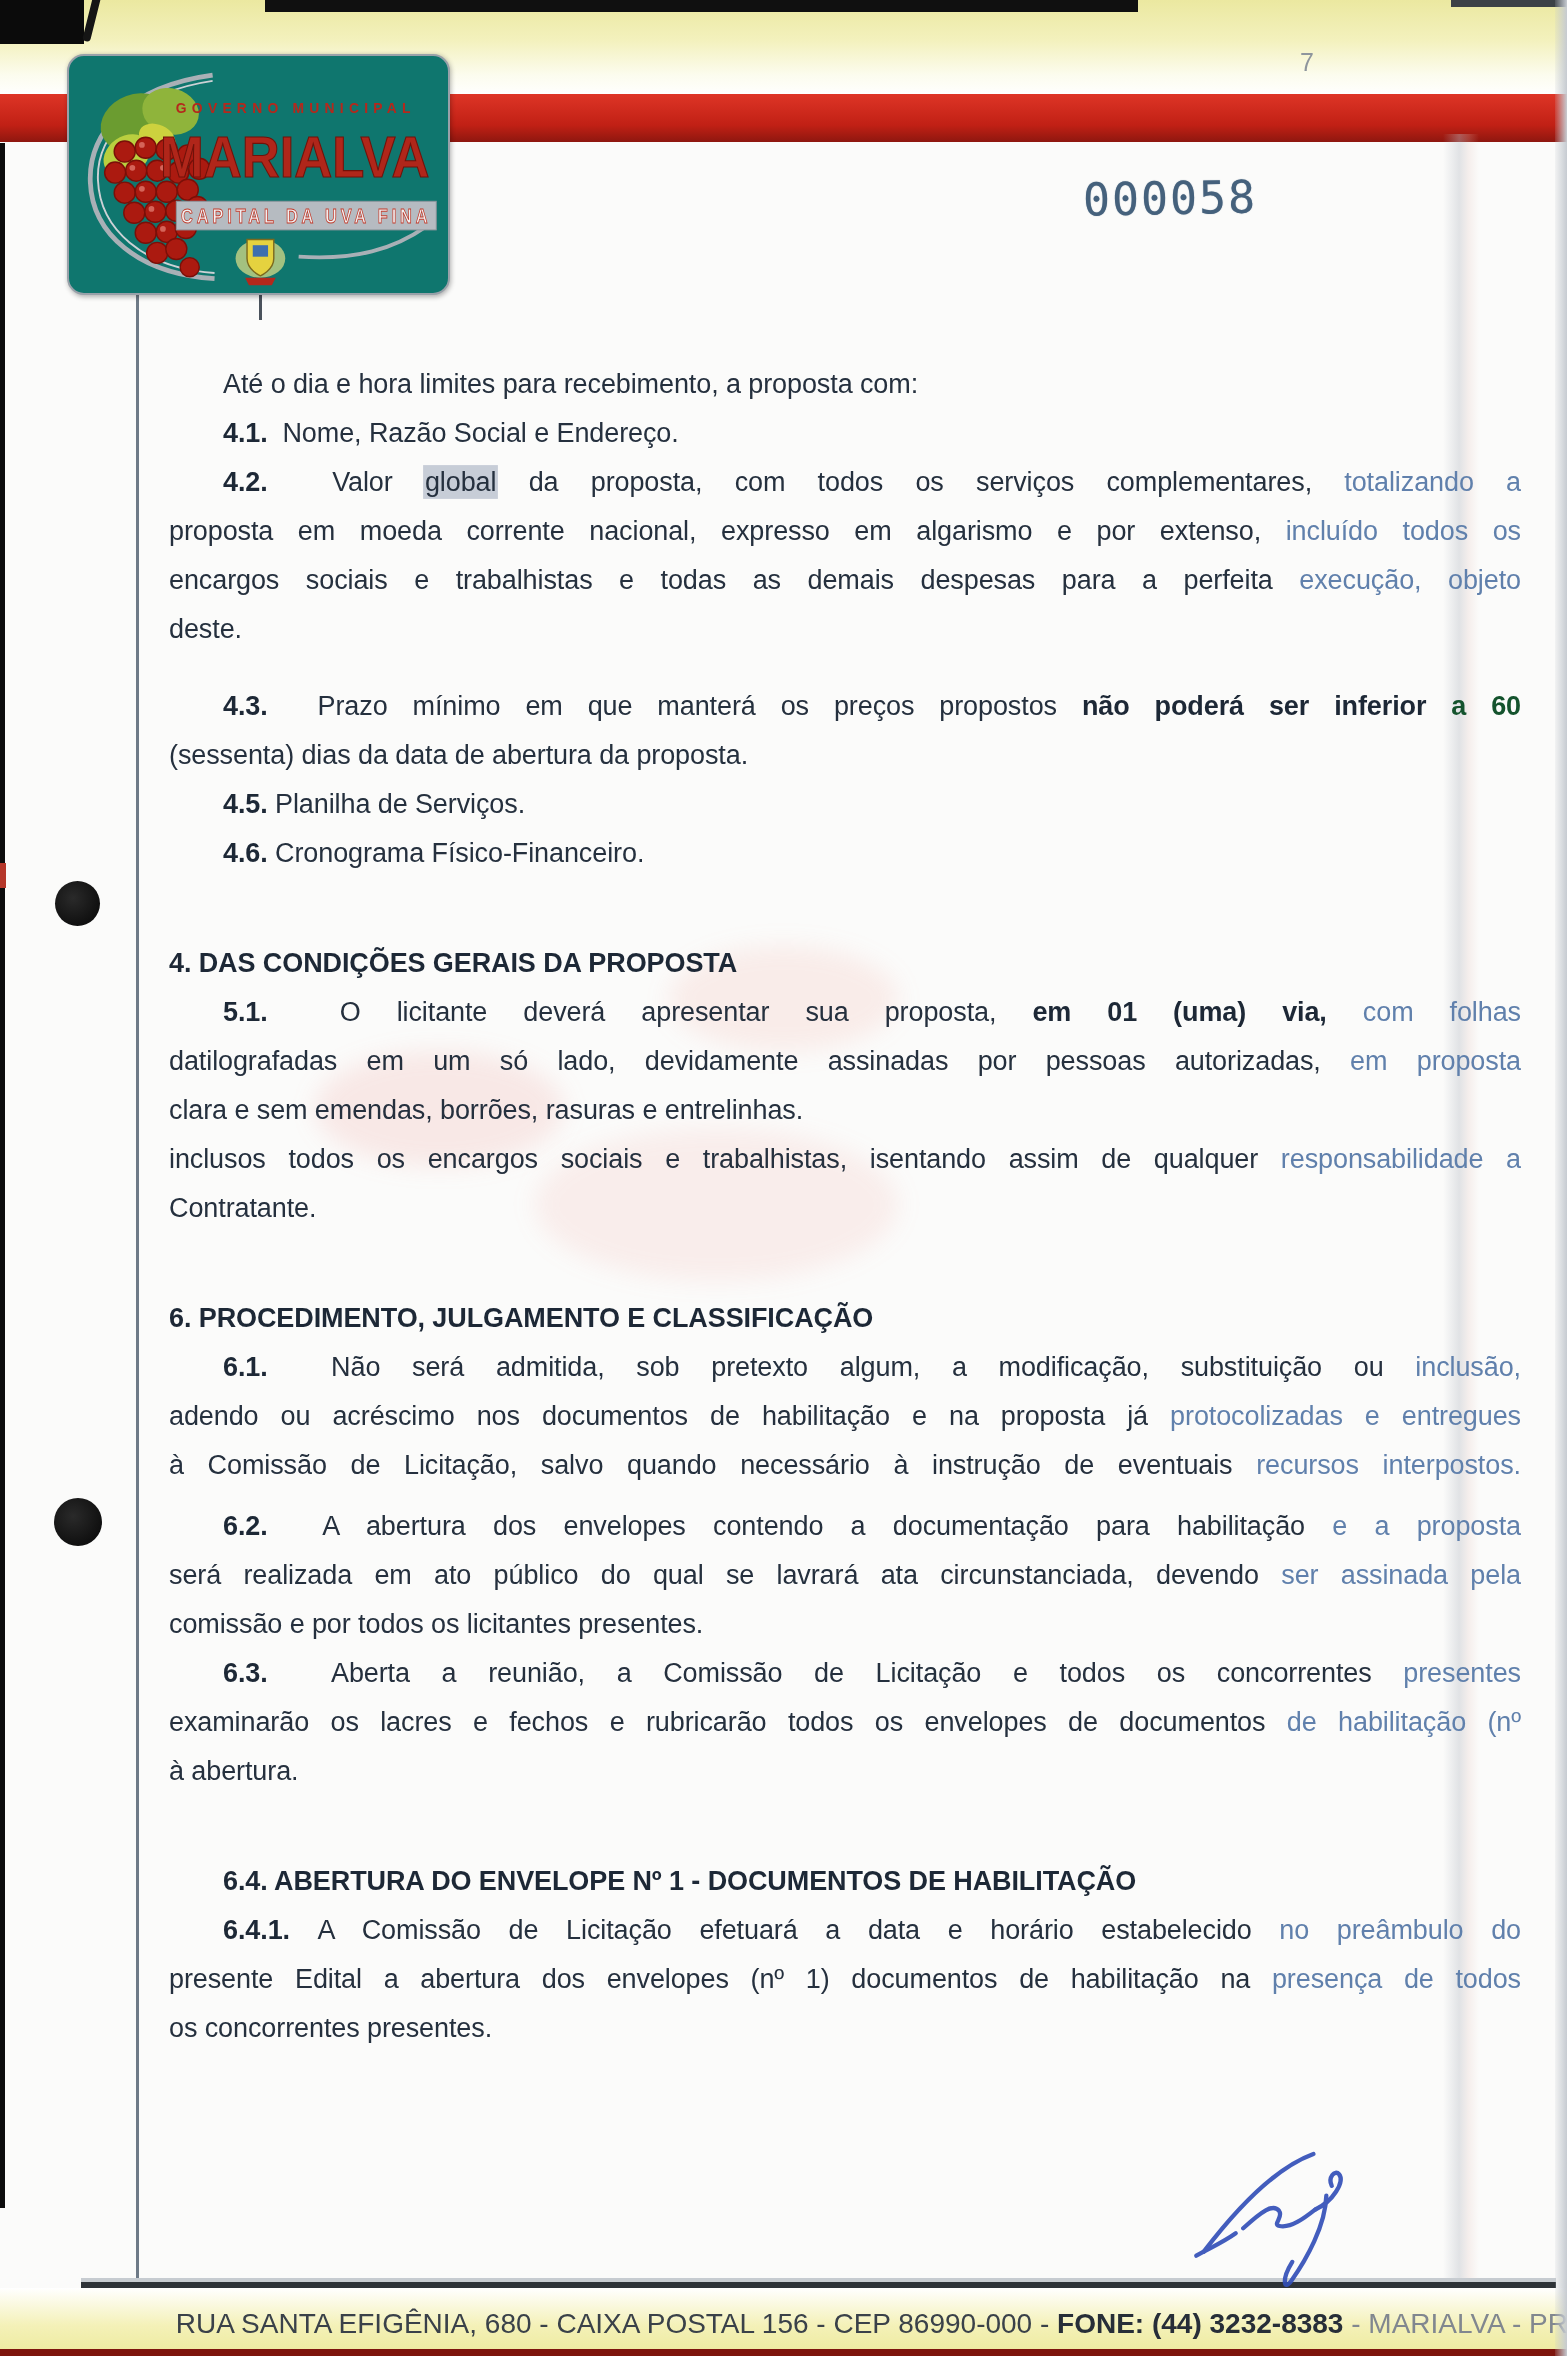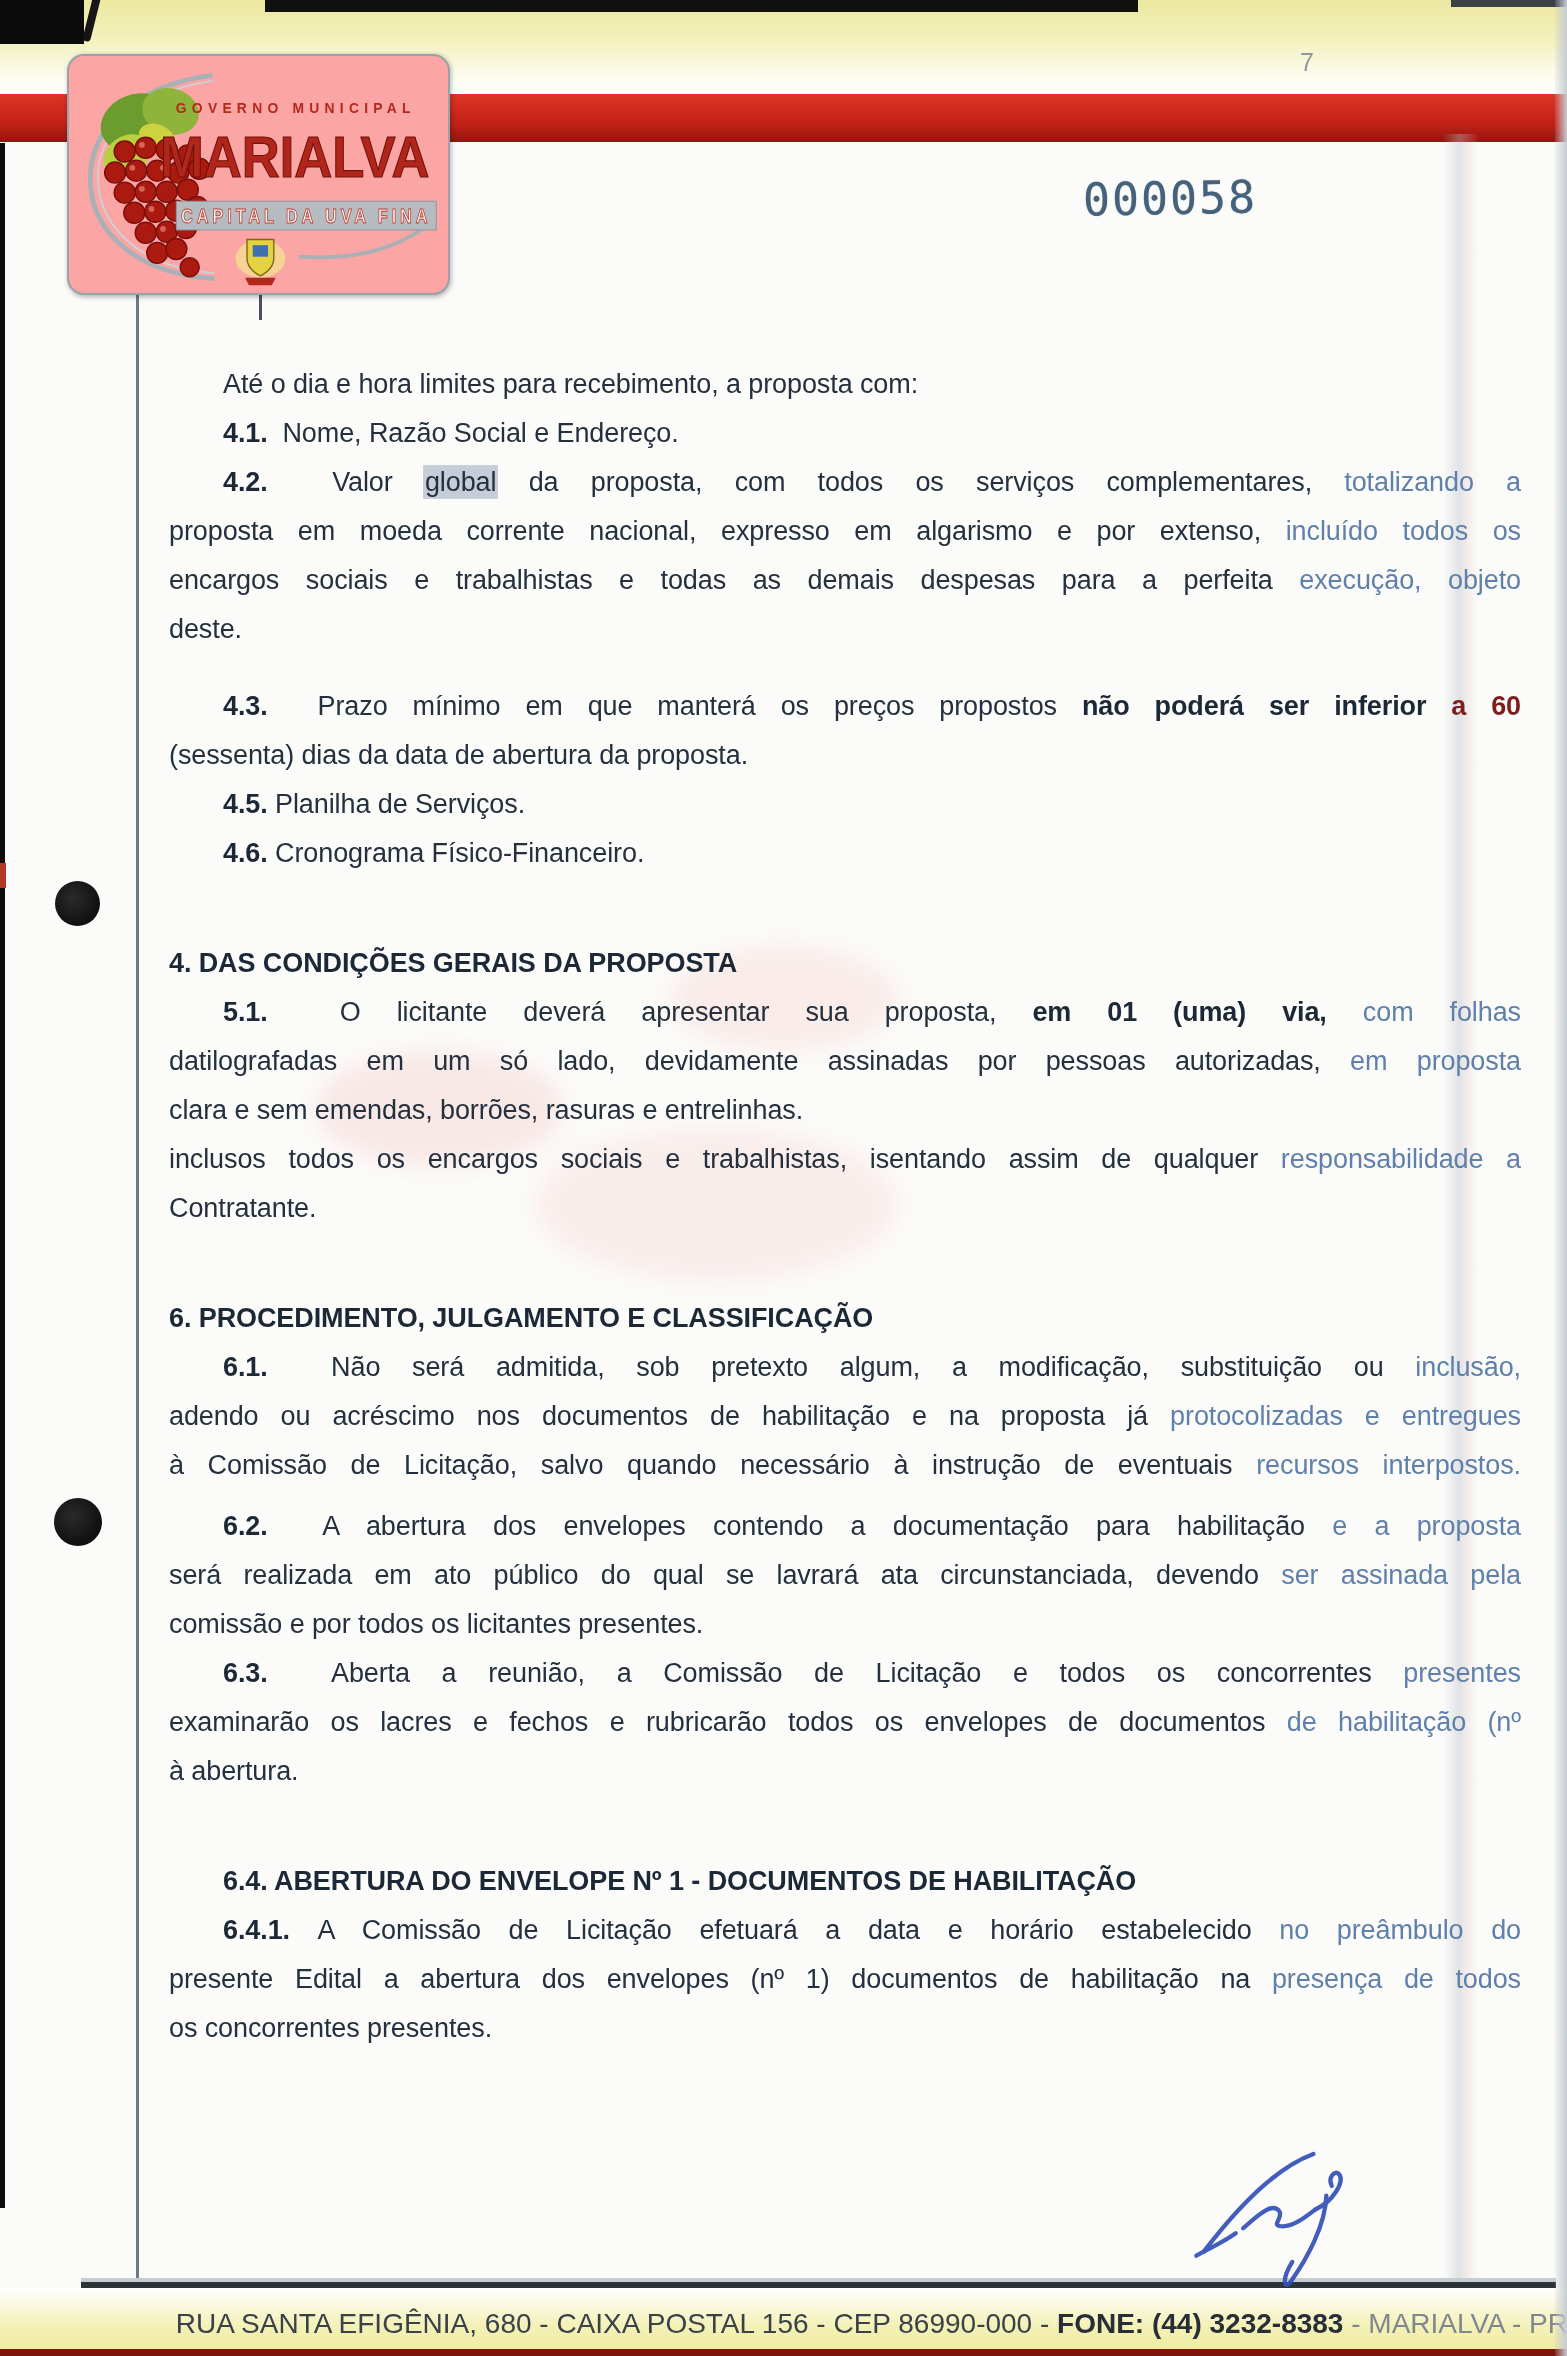--- a/index.html
+++ b/index.html
@@ -16,21 +16,21 @@
   .yellow-band{background:linear-gradient(#ebe8a0,#f3f1bd 42%,#fcfcee 78%,#ffffff);}
   .black-bar-a{left:0;top:0;width:84px;height:44px;background:#0b0b0b;}
   .black-bar-b{left:265px;top:0;width:873px;height:12.4px;background:#101010;}
   .pen-mark{left:88px;top:-7.6px;width:7.6px;height:50px;background:#151515;
     transform:rotate(14deg);border-radius:3.8px;}
   .top-right-strip{left:1451px;top:0;width:117px;height:6.7px;background:#3c4146;}
   .red-stripe{left:0;top:94px;width:1568px;height:48px;
     background:linear-gradient(#de3526,#c12015 65%,#8e170f);}
 
   
-  .logo-box{left:67px;top:54px;width:379px;height:237px;background:#fca5a5;
+  .logo-box{left:67px;top:54px;width:379px;height:237px;background:#0f766e;
     border:2.9px solid #99a1a9;border-radius:17px;z-index:6;
     box-shadow:1px 1.9px 4.8px rgba(0,0,0,.3);overflow:hidden;}
   .logo-box svg{position:absolute;left:0;top:0;}
   .under-logo-tick{left:259px;top:293px;width:2.9px;height:27px;background:#4a525c;}
 
   
   .page-number{left:1300px;top:48px;width:57px;font-size:25px;color:#8e959d;}
   .stamp{left:1083px;top:172px;font-family:"DejaVu Sans Mono",monospace;
     font-size:45px;color:#45617c;letter-spacing:1.9px;transform:rotate(-1deg);
     text-shadow:0 0 1px rgba(69,97,124,.6);}
@@ -50,21 +50,21 @@
   .pb3{left:669px;top:946px;width:229px;height:105px;background:rgba(236,130,115,.12);}
 
   
   .doc-body{left:169px;top:360px;width:1352px;z-index:3;}
   .line{height:49px;line-height:49px;font-size:27px;color:#25303e;
     text-align:justify;text-align-last:justify;overflow:hidden;letter-spacing:-0.1px;}
   .line.last{text-align-last:left;}
   .line.ind{text-indent:54px;}
   .line .bold{font-weight:bold;color:#1d2836;}
   .line .blue{color:#6080ac;}
-  .line .blue.bold{color:#7f1d1d;}
+  .line .blue.bold{color:#14532d;}
   .line .hl{background:#c7cdd7;box-shadow:0 0 0 1.9px #c7cdd7;}
   .line .hd{background:#94999f;box-shadow:0 0 0 1.9px #94999f;}
 
   
   .signature{left:1128px;top:2127px;z-index:4;transform:rotate(-2deg);}
 
   
   .bottom-rule{left:81px;top:2278px;width:1475px;height:10.5px;
     background:linear-gradient(#c7ccd1 0 32%,#2e3338 32%);}
   .footer-band{left:0;top:2288px;width:1568px;height:68px;

